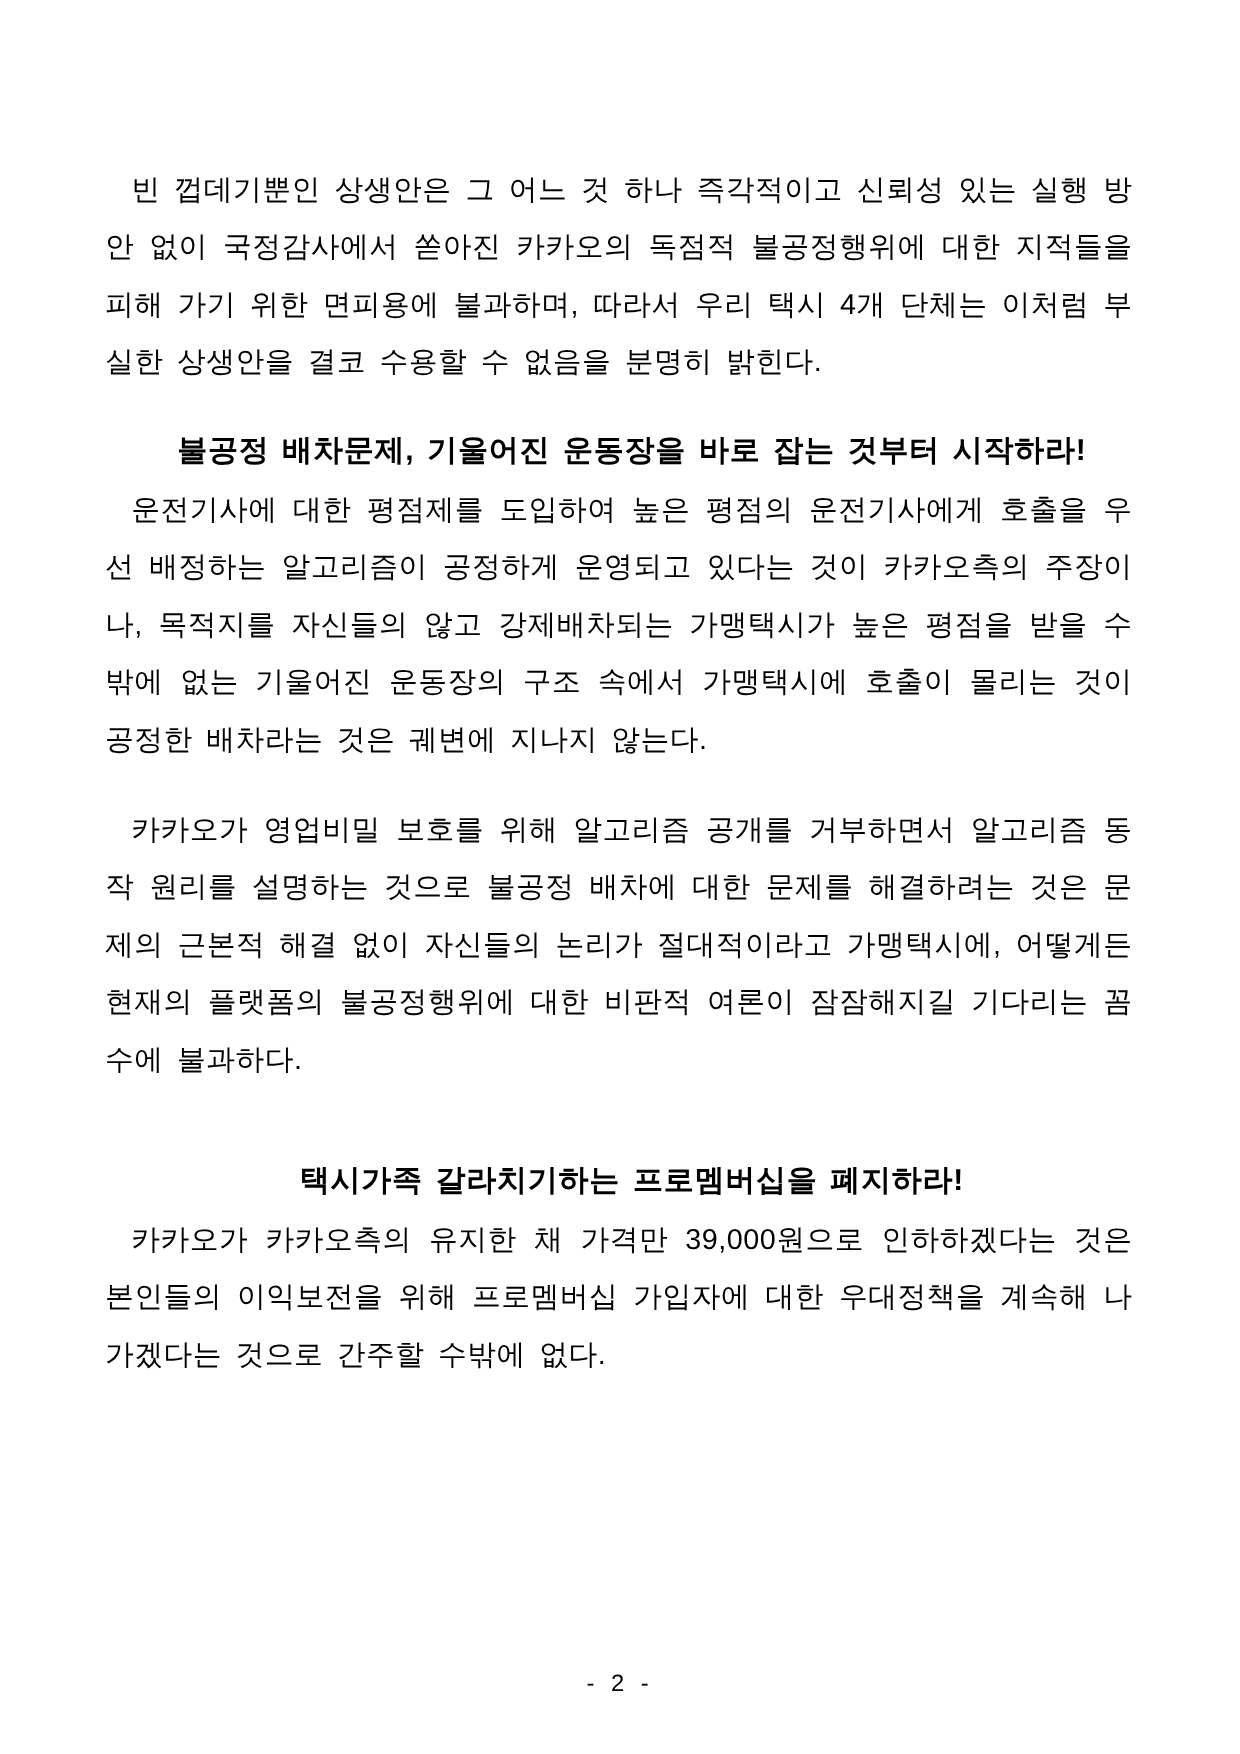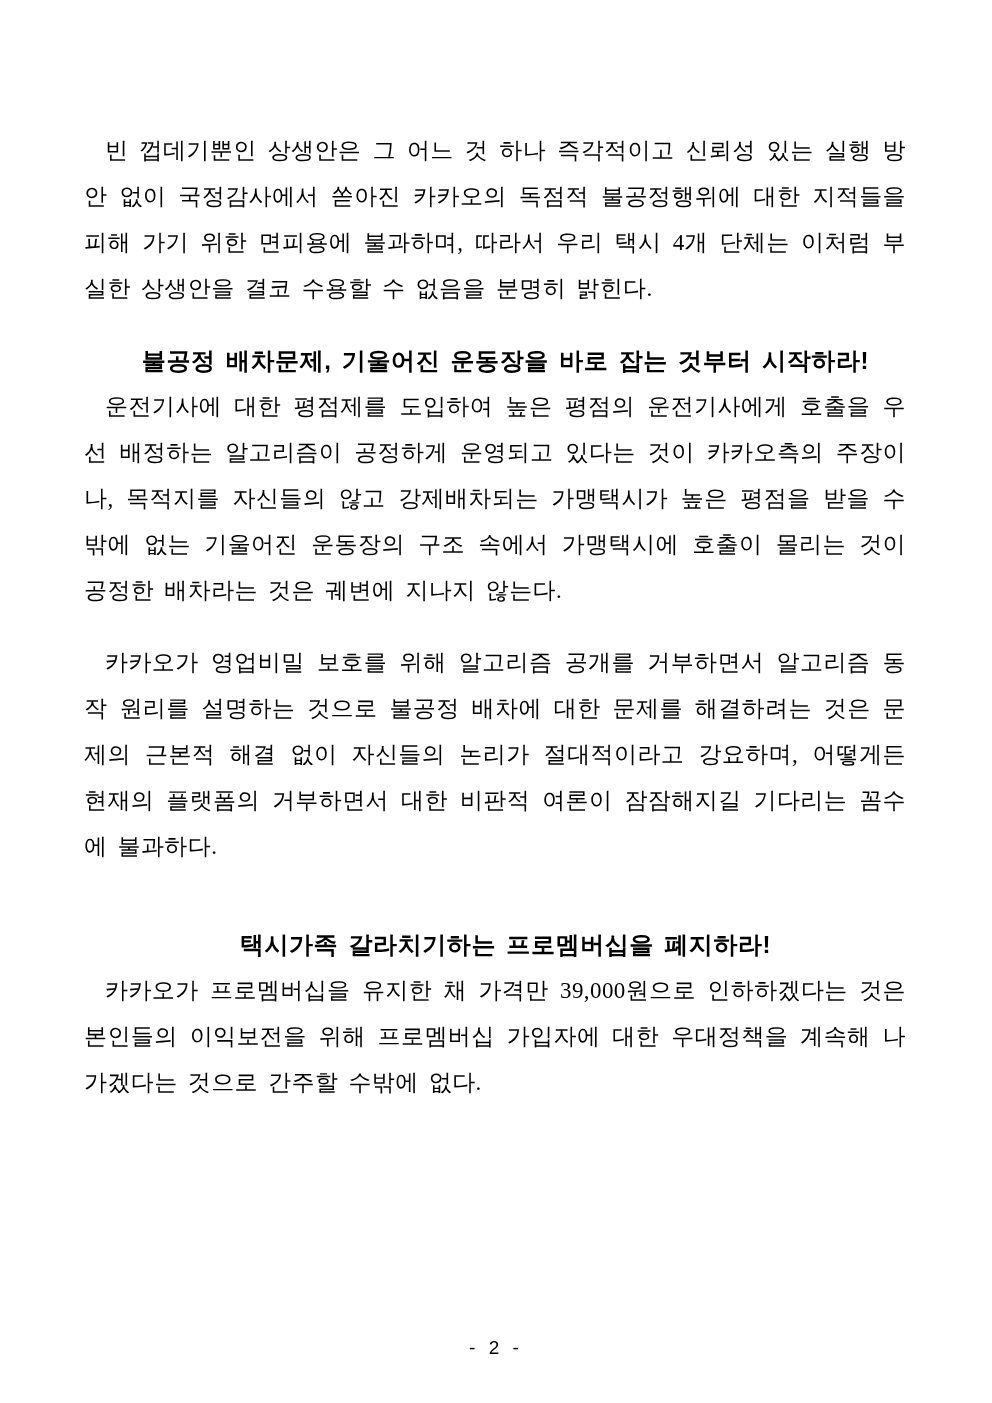--- a/index.html
+++ b/index.html
@@ -16,21 +16,21 @@
     color: #000000;
     overflow: hidden;
     box-sizing: border-box;
   }
   .content {
     box-sizing: border-box;
     width: 100%;
     padding: 128px 86px 0 84px;
   }
   .para {
-    font-family: Liberation Serif, serif;
+    font-family: Liberation Sans, sans-serif;
     font-size: 23px;
     line-height: 46px;
     text-align: justify;
     text-align-last: left;
     text-indent: 21px;
     letter-spacing: 0.4px;
     word-spacing: 4px;
     margin: 0;
     color: #000000;
   }
@@ -70,27 +70,27 @@
     <p class="para">빈 껍데기뿐인 상생안은 그 어느 것 하나 즉각적이고 신뢰성 있는 실행 방안 없이 국정감사에서 쏟아진 카카오의 독점적 불공정행위에 대한 지적들을 피해 가기 위한 면피용에 불과하며, 따라서 우리 택시 4개 단체는 이처럼 부실한 상생안을 결코 수용할 수 없음을 분명히 밝힌다.</p>
 
     <div class="spacer"></div>
 
     <h2 class="heading">불공정 배차문제, 기울어진 운동장을 바로 잡는 것부터 시작하라!</h2>
 
     <p class="para">운전기사에 대한 평점제를 도입하여 높은 평점의 운전기사에게 호출을 우선 배정하는 알고리즘이 공정하게 운영되고 있다는 것이 카카오측의 주장이나, 목적지를 자신들의 않고 강제배차되는 가맹택시가 높은 평점을 받을 수밖에 없는 기울어진 운동장의 구조 속에서 가맹택시에 호출이 몰리는 것이 공정한 배차라는 것은 궤변에 지나지 않는다.</p>
 
     <div class="spacer"></div>
 
-    <p class="para">카카오가 영업비밀 보호를 위해 알고리즘 공개를 거부하면서 알고리즘 동작 원리를 설명하는 것으로 불공정 배차에 대한 문제를 해결하려는 것은 문제의 근본적 해결 없이 자신들의 논리가 절대적이라고 강요하며, 어떻게든 현재의 플랫폼의 거부하면서 대한 비판적 여론이 잠잠해지길 기다리는 꼼수에 불과하다.</p>
+    <p class="para">카카오가 영업비밀 보호를 위해 알고리즘 공개를 거부하면서 알고리즘 동작 원리를 설명하는 것으로 불공정 배차에 대한 문제를 해결하려는 것은 문제의 근본적 해결 없이 자신들의 논리가 절대적이라고 가맹택시에, 어떻게든 현재의 플랫폼의 불공정행위에 대한 비판적 여론이 잠잠해지길 기다리는 꼼수에 불과하다.</p>
 
     <div class="spacer"></div>
 
 
     <div class="spacer"></div>
 
     <h2 class="heading">택시가족 갈라치기하는 프로멤버십을 폐지하라!</h2>
 
-    <p class="para">카카오가 프로멤버십을 유지한 채 가격만 39,000원으로 인하하겠다는 것은 본인들의 이익보전을 위해 프로멤버십 가입자에 대한 우대정책을 계속해 나가겠다는 것으로 간주할 수밖에 없다.</p>
+    <p class="para">카카오가 카카오측의 유지한 채 가격만 39,000원으로 인하하겠다는 것은 본인들의 이익보전을 위해 프로멤버십 가입자에 대한 우대정책을 계속해 나가겠다는 것으로 간주할 수밖에 없다.</p>
 
   </div>
 
   <div class="footer">- 2 -</div>
 </div>
 
 </body></html>

